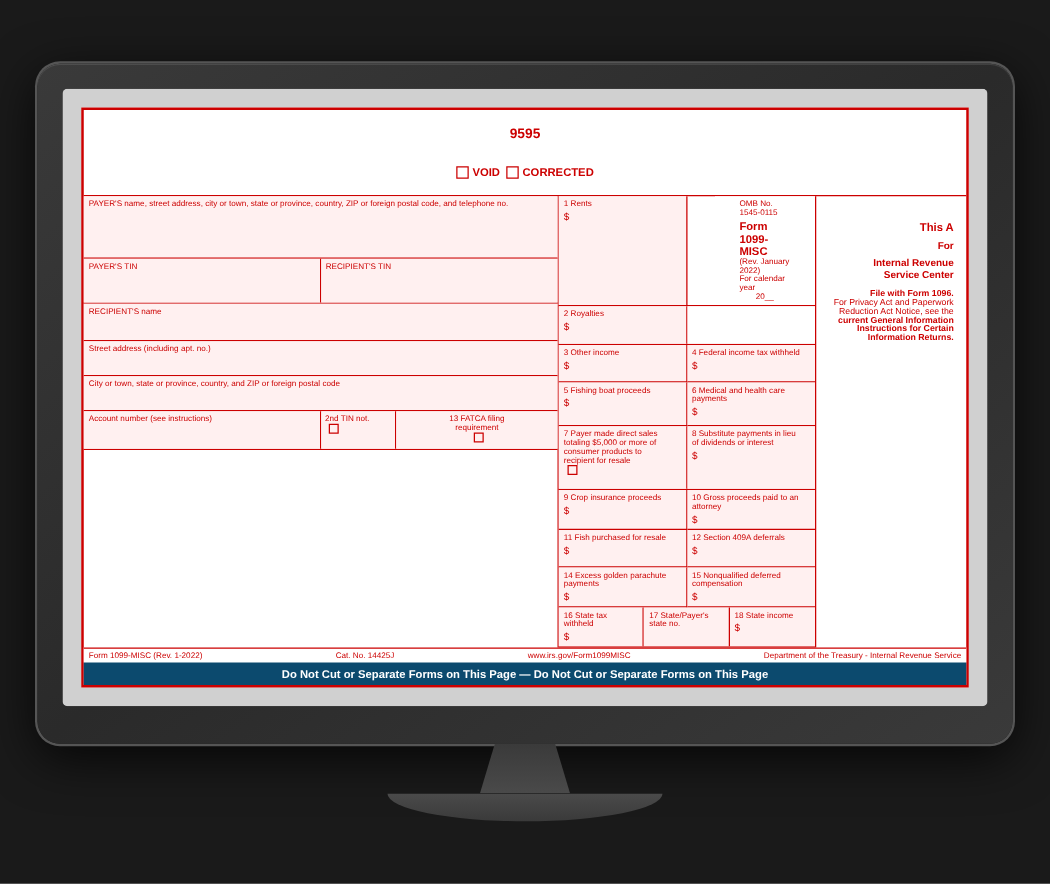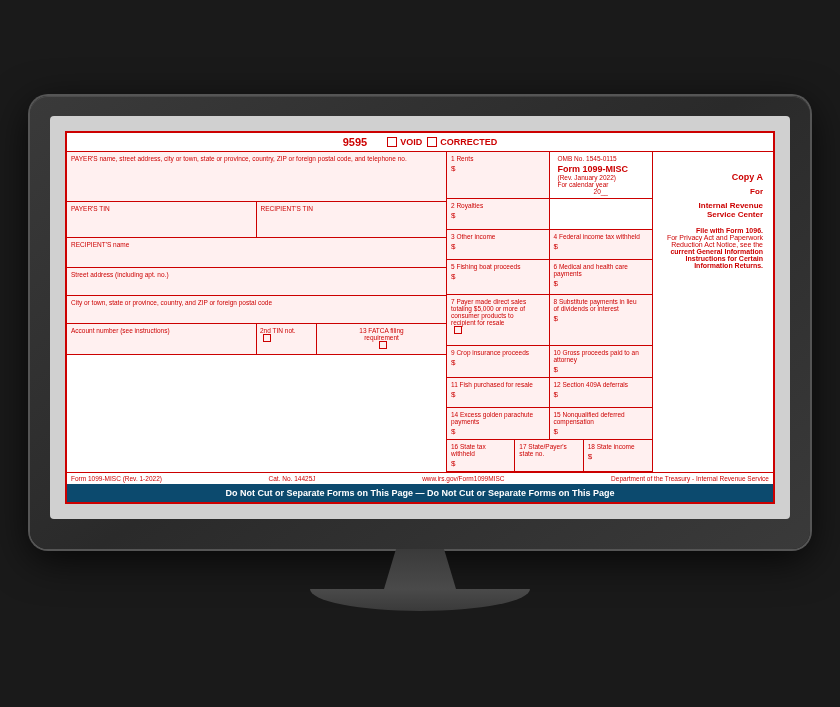--- a/index.html
+++ b/index.html
@@ -64,23 +64,24 @@
       border: 2px solid #cc0000;
       font-size: 7px;
       color: #cc0000;
       position: relative;
     }
 
     .form-top-bar {
       display: flex;
       align-items: center;
       justify-content: center;
-      padding: 3px 8px;
+      padding: 13px 8px;
       border-bottom: 1px solid #cc0000;
       gap: 20px;
+      flex-direction: column;
     }
 
     .form-number {
       font-size: 11px;
       font-weight: bold;
       color: #cc0000;
     }
 
     .checkbox-group {
       display: flex;
@@ -178,22 +179,23 @@
       border-right: 1px solid #cc0000;
     }
 
     .mid-row .mid-cell {
       border-bottom: 1px solid #cc0000;
     }
 
     
     .omb-box {
       border-bottom: 1px solid #cc0000;
-      padding: 3px 8px;
+      padding: 3px 20px;
       background: white;
+      margin-left: 22px;
     }
 
     
     .copy-box {
       text-align: right;
       padding: 5px;
     }
 
     .copy-title {
       font-size: 14px;
@@ -477,21 +479,21 @@
                 <div class="mid-cell" style="min-height:30px;">
                   <div class="cell-label">18 State income</div>
                   <span class="cell-dollar">$</span>
                 </div>
               </div>
 
             </div>
 
             <div class="form-right">
               <div class="copy-box">
-                <div class="copy-sub" style="margin-top:10px; font-size:9px;">Copy A</div>
+                <div class="copy-sub" style="margin-top:10px; font-size:9px;">This A</div>
                 <div class="copy-sub">For</div>
                 <div class="copy-sub">Internal Revenue<br>Service Center</div>
                 <div class="file-notice">
                   <b>File with Form 1096.</b><br>
                   For Privacy Act and Paperwork Reduction Act Notice, see the <b>current General Information Instructions for Certain Information Returns.</b>
                 </div>
               </div>
             </div>
 
           </div>

